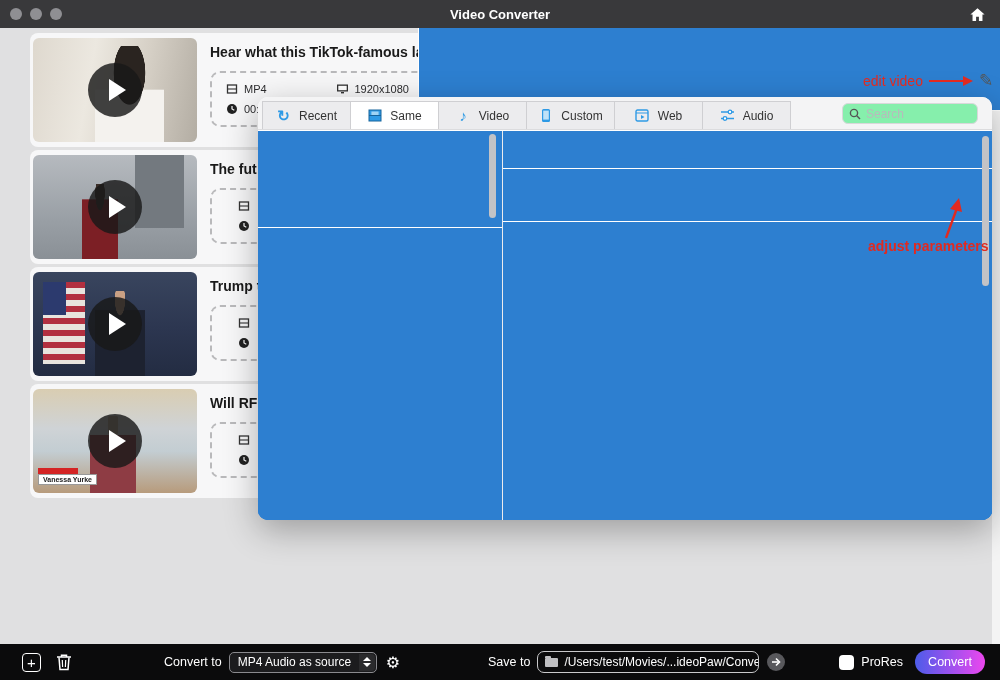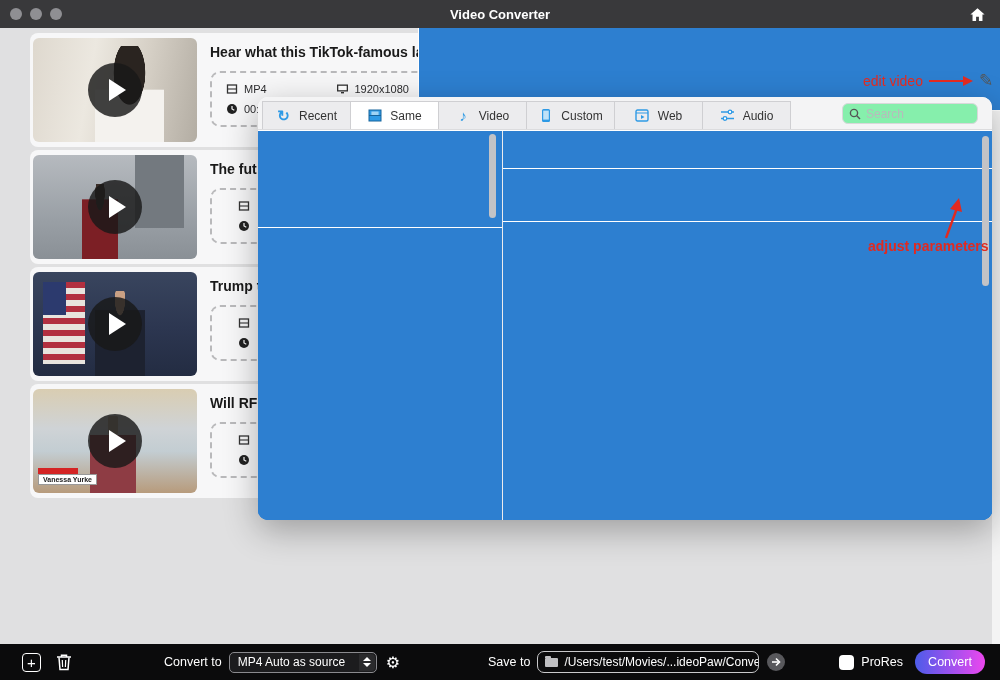--- a/index.html
+++ b/index.html
@@ -512,21 +512,21 @@
     <svg width="16" height="18" viewBox="0 0 16 18">
       <line x1="1" y1="4" x2="15" y2="4" stroke="#fff" stroke-width="1.5"></line>
       <path d="M5.5 4 V2.2 H10.5 V4" fill="none" stroke="#fff" stroke-width="1.5"></path>
       <path d="M3 4.5 L4 16.5 H12 L13 4.5" fill="none" stroke="#fff" stroke-width="1.5"></path>
       <line x1="6.3" y1="7" x2="6.6" y2="14" stroke="#fff" stroke-width="1.2"></line>
       <line x1="9.7" y1="7" x2="9.4" y2="14" stroke="#fff" stroke-width="1.2"></line>
     </svg>
   </div>
   <span class="bb-label convert-to-label">Convert to</span>
   <div class="convert-dd">
-    <span>MP4 Auto as source</span>
+    <span>MP4 Audio as source</span>
     <span class="dd-stepper">
         <i class="dd-up"></i>
         <i class="dd-down"></i>
       </span>
   </div>
   <span class="bb-gear">⚙</span>
   <span class="bb-label save-to-label">Save to</span>
   <div class="path-field">
     <span class="folder-ic"></span>
     <span>/Users/test/Movies/...ideoPaw/Converted</span>

